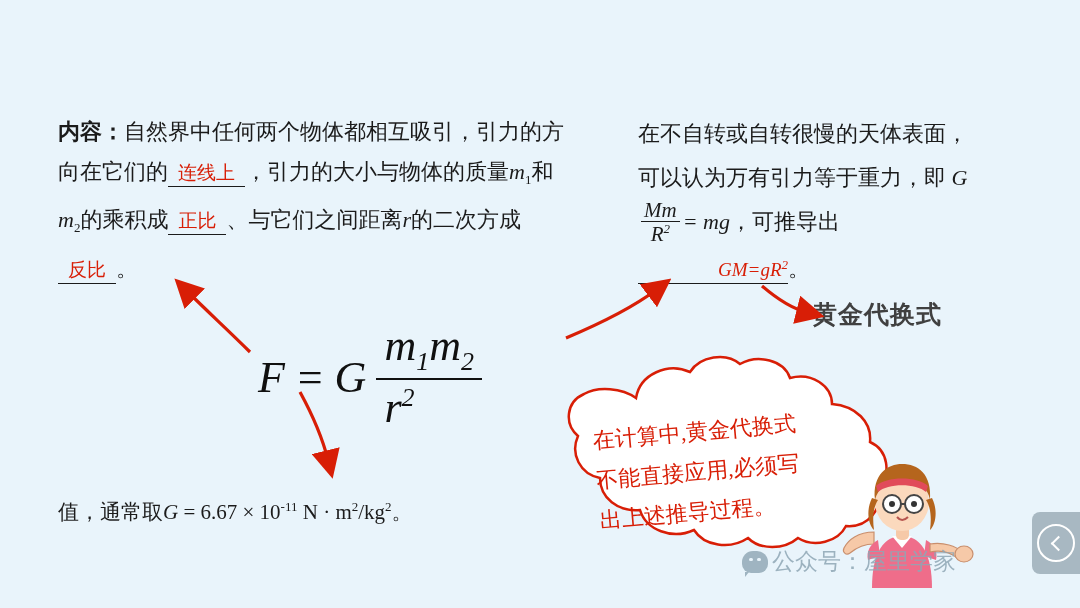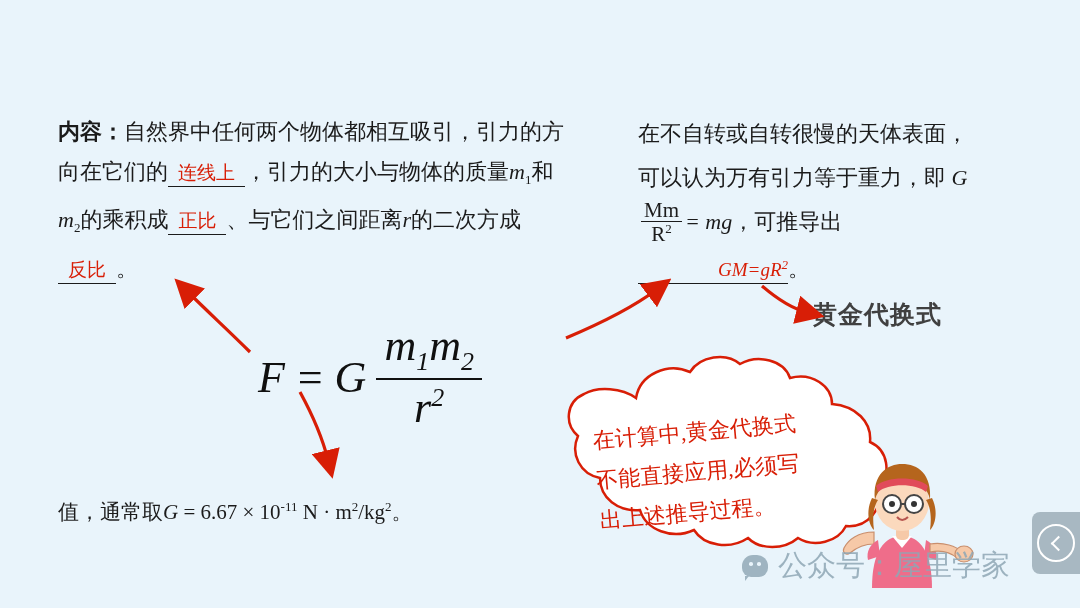--- a/index.html
+++ b/index.html
@@ -56,20 +56,21 @@
     top: 112px;
     width: 330px;
     font-size: 22px;
     line-height: 44px;
     color: #1b1b1b;
   }
   .frac {
     display: inline-block;
     vertical-align: middle;
     text-align: center;
+    font-style: italic;
     margin: 0 3px;
     line-height: 1.05;
     position: relative;
     top: -2px;
   }
   .frac .num {
     display: block;
     border-bottom: 1.4px solid #1b1b1b;
     padding: 0 3px;
     font-size: 21px;
@@ -116,21 +117,20 @@
     color: #101010;
     display: flex;
     align-items: center;
     font-family: "Liberation Serif", serif;
   }
   .main-formula .eq {
     margin: 0 10px;
   }
   .mf-frac {
     display: inline-block;
-    text-align: center;
     line-height: 1.1;
     margin-left: 10px;
   }
   .mf-frac .num {
     display: block;
     border-bottom: 2.4px solid #101010;
     padding: 0 8px 2px;
   }
   .mf-frac .den {
     display: block;
@@ -197,23 +197,23 @@
     height: 148px;
   }
 
   
   .footer {
     position: absolute;
     left: 742px;
     top: 546px;
     display: flex;
     align-items: center;
-    gap: 10px;
+    gap: 4px;
     color: #8fa7b5;
-    font-size: 29px;
+    font-size: 23px;
     font-family: "Liberation Sans", sans-serif;
     opacity: .85;
   }
   .wechat-badge {
     width: 26px;
     height: 22px;
     background: #93aab7;
     border-radius: 11px 11px 9px 9px;
     position: relative;
   }

